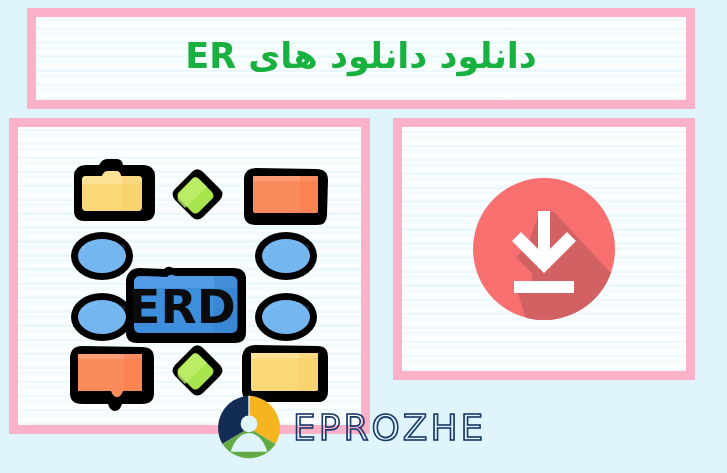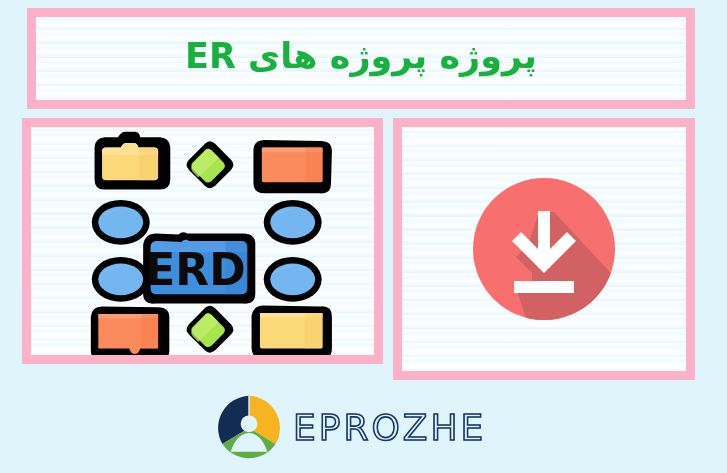--- a/index.html
+++ b/index.html
@@ -68,24 +68,24 @@
     font-size: 35px;
     line-height: 1.15;
     letter-spacing: 0px;
     text-align: center;
     white-space: nowrap;
     padding-bottom: 4px;
   }
 
   
   #diagram-panel {
-    left: 22px;
+    left: 9px;
     top: 118px;
     width: 361px;
-    height: 246px;
+    height: 316px;
   }
   #er-diagram {
     position: absolute;
     inset: 0;
     width: 100%;
     height: 100%;
   }
 
   
   #download-panel {
@@ -127,21 +127,21 @@
     flex: 0 0 auto;
   }
 </style>
 </head>
 <body>
 
 <div class="page">
 
   <div class="panel" id="header-panel">
     <div class="panel-inner">
-      <div id="header-title">پروژه پروژه های ER</div>
+      <div id="header-title">دانلود دانلود های ER</div>
     </div>
   </div>
 
   <div class="panel" id="diagram-panel">
     <div class="panel-inner">
 
       <svg id="er-diagram" viewBox="0 0 343 244" preserveAspectRatio="xMidYMid meet">
 
         <g>
           <path d="M56 22 q0-10 11-11 l14 0 q3-6 8-6 l10 0 q5 0 6 6 l21 0 q11 1 11 11 l0 34 q0 11-11 11 l-60 0 q-10 0-10-11 z" fill="#000000"></path>

